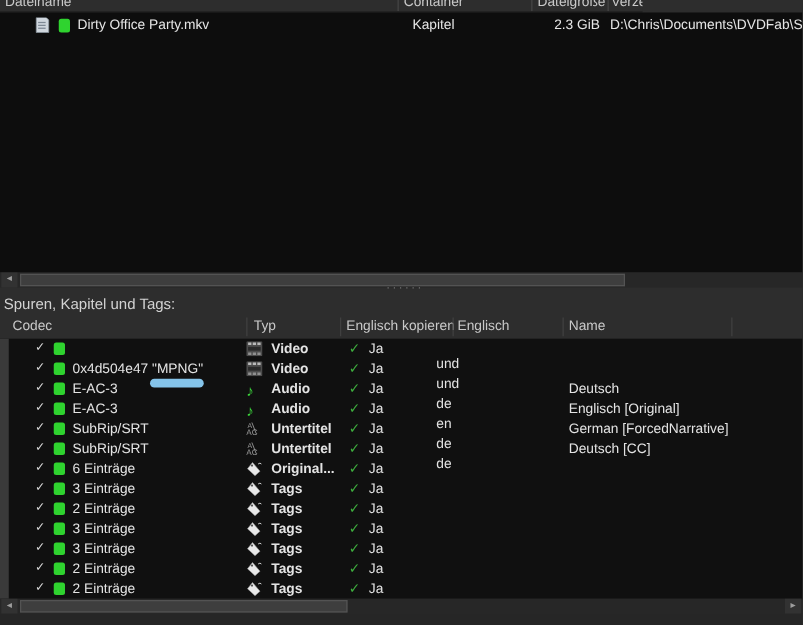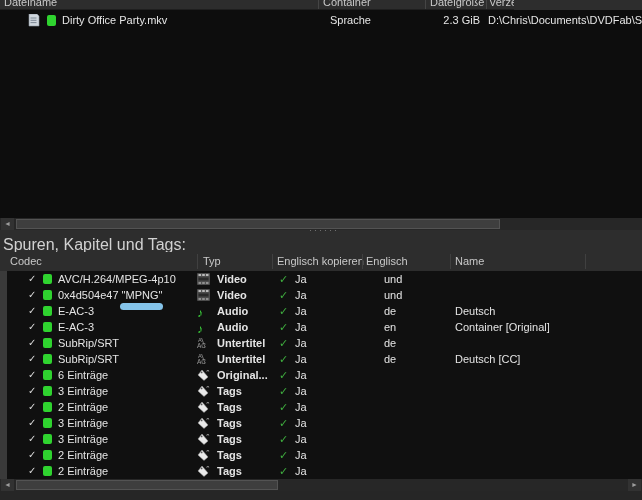--- a/index.html
+++ b/index.html
@@ -20,38 +20,38 @@
   .hscroll .thumb{position:absolute;top:1px;height:10px;background:#3e3e3e;border:1px solid #535353;box-sizing:border-box;}
   .hscroll-top{top:218px;}
   .hscroll-bottom{top:479px;}
   .bottom-strip{position:absolute;left:0;top:491px;width:642px;height:9px;background:#262626;}
 
   
   .splitter{position:absolute;left:0;top:230px;width:642px;height:5px;}
   .splitter .dots{position:absolute;left:300px;top:-5px;width:48px;color:#7a7a7a;font-size:9px;letter-spacing:2px;text-align:center;}
 
   
-  .section-label{position:absolute;left:3px;top:236px;font-size:16px;color:#d2d2d2;}
+  .section-label{position:absolute;left:3px;top:236px;font-size:12px;color:#d2d2d2;}
 
   
   .tracks-header{position:absolute;left:0;top:252px;width:642px;height:19px;background:#2d2d2d;border-bottom:1px solid #242424;}
   .tracks-header .hcell{position:absolute;top:0;font-size:11px;color:#c9c9c9;line-height:19px;white-space:nowrap;}
   .tracks-header .hsep{position:absolute;top:2px;width:1px;height:15px;background:#404040;}
   .tracks-body{position:absolute;left:0;top:271px;width:642px;height:208px;background:#101010;}
   .vstrip{position:absolute;left:0;top:271px;width:7px;height:208px;background:#3a3a3a;}
   .trow{position:absolute;left:7px;width:635px;height:16px;font-size:11px;color:#e4e4e4;line-height:16px;}
   .trow span{position:absolute;white-space:nowrap;}
   .c-check{left:21px;color:#d8d8d8;font-weight:bold;font-size:10px;}
   .c-square{left:36px;top:3px;width:9px;height:10px;background:#2fd32f;border-radius:2px;}
   .c-codec{left:51px;}
   .c-ticon{left:190px;top:2px;width:13px;height:12px;}
   .c-type{left:210px;font-weight:bold;}
   .c-copy-check{left:272px;color:#3fae3f;font-weight:bold;font-size:11px;}
   .c-copy{left:288px;}
-  .c-lang{left:377px;}
+  .c-lang{left:342px;margin-top:12px;}
   .c-name{left:448px;}
   .note{color:#3bd23b;font-size:12px;}
 
   
   .pill{position:absolute;left:120px;top:303px;width:43px;height:7px;background:#85c4ea;border-radius:4px;}
 
   svg{display:block;}
 </style>
 </head>
 <body>
@@ -73,21 +73,21 @@
       <span style="left:28px;top:2px">
         <svg width="12" height="13" viewBox="0 0 12 13">
           <path d="M1 0 h8 l2 2 v10 h-10 z" fill="#cfd6dd" stroke="#8a949e" stroke-width="0.6"></path>
           <rect x="2.5" y="3.5" width="6" height="1" fill="#7d8894"></rect>
           <rect x="2.5" y="5.8" width="6" height="1" fill="#7d8894"></rect>
           <rect x="2.5" y="8.1" width="6" height="1" fill="#7d8894"></rect>
         </svg>
       </span>
       <span style="left:47px;top:3px;width:9px;height:11px;background:#2fd32f;border-radius:2px"></span>
       <span style="left:62px">Dirty Office Party.mkv</span>
-      <span style="left:330px">Sprache</span>
+      <span style="left:330px">Kapitel</span>
       <span style="left:420px;width:60px;text-align:right">2.3 GiB</span>
       <span style="left:488px">D:\Chris\Documents\DVDFab\Str</span>
     </div>
   </div>
 
   <div class="hscroll hscroll-top">
     <div class="arrow" style="left:1px">◄</div>
     <div class="thumb" style="left:16px;width:484px"></div>
   </div>
 
@@ -107,21 +107,20 @@
     <div class="hcell" style="left:366px">Englisch</div>
     <div class="hsep" style="left:450px"></div>
     <div class="hcell" style="left:455px">Name</div>
     <div class="hsep" style="left:585px"></div>
   </div>
 
   <div class="tracks-body">
       <div class="trow" style="top: 0px;">
         <span class="c-check">✓</span>
         <span class="c-square"></span>
-        <span class="c-codec">AVC/H.264/MPEG-4p10</span>
         <span class="c-ticon">
           <svg width="13" height="12" viewBox="0 0 13 12">
             <rect x="0" y="0" width="13" height="12" rx="1" fill="#4c4c4c"></rect>
             <rect x="1.5" y="1" width="2.6" height="2" fill="#b9b9b9"></rect>
             <rect x="5.2" y="1" width="2.6" height="2" fill="#b9b9b9"></rect>
             <rect x="8.9" y="1" width="2.6" height="2" fill="#b9b9b9"></rect>
             <rect x="1.5" y="4.5" width="10" height="3" fill="#2a2a2a"></rect>
             <rect x="1.5" y="9" width="2.6" height="2" fill="#8f8f8f"></rect>
             <rect x="5.2" y="9" width="2.6" height="2" fill="#8f8f8f"></rect>
             <rect x="8.9" y="9" width="2.6" height="2" fill="#8f8f8f"></rect>
@@ -170,37 +169,38 @@
         <span class="c-check">✓</span>
         <span class="c-square"></span>
         <span class="c-codec">E-AC-3</span>
         <span class="c-ticon">
           <span class="note">♪</span>
         </span>
         <span class="c-type">Audio</span>
         <span class="c-copy-check">✓</span>
         <span class="c-copy">Ja</span>
         <span class="c-lang">en</span>
-        <span class="c-name">Container [Original]</span>
+        <span class="c-name">Englisch [Original]</span>
       </div>
       <div class="trow" style="top: 64px;">
         <span class="c-check">✓</span>
         <span class="c-square"></span>
         <span class="c-codec">SubRip/SRT</span>
         <span class="c-ticon">
           <svg width="13" height="12" viewBox="0 0 13 12">
             <text x="1" y="5" font-size="5.5" fill="#9b9b9b" font-family="Liberation Sans,sans-serif">A</text>
             <text x="0" y="11" font-size="6.5" fill="#9b9b9b" font-family="Liberation Sans,sans-serif">AC</text>
             <line x1="4.5" y1="1" x2="8" y2="10" stroke="#9b9b9b" stroke-width="0.7"></line>
           </svg>
         </span>
         <span class="c-type">Untertitel</span>
         <span class="c-copy-check">✓</span>
         <span class="c-copy">Ja</span>
         <span class="c-lang">de</span>
+        <span class="c-name">German [ForcedNarrative]</span>
       </div>
       <div class="trow" style="top: 80px;">
         <span class="c-check">✓</span>
         <span class="c-square"></span>
         <span class="c-codec">SubRip/SRT</span>
         <span class="c-ticon">
           <svg width="13" height="12" viewBox="0 0 13 12">
             <text x="1" y="5" font-size="5.5" fill="#9b9b9b" font-family="Liberation Sans,sans-serif">A</text>
             <text x="0" y="11" font-size="6.5" fill="#9b9b9b" font-family="Liberation Sans,sans-serif">AC</text>
             <line x1="4.5" y1="1" x2="8" y2="10" stroke="#9b9b9b" stroke-width="0.7"></line>

